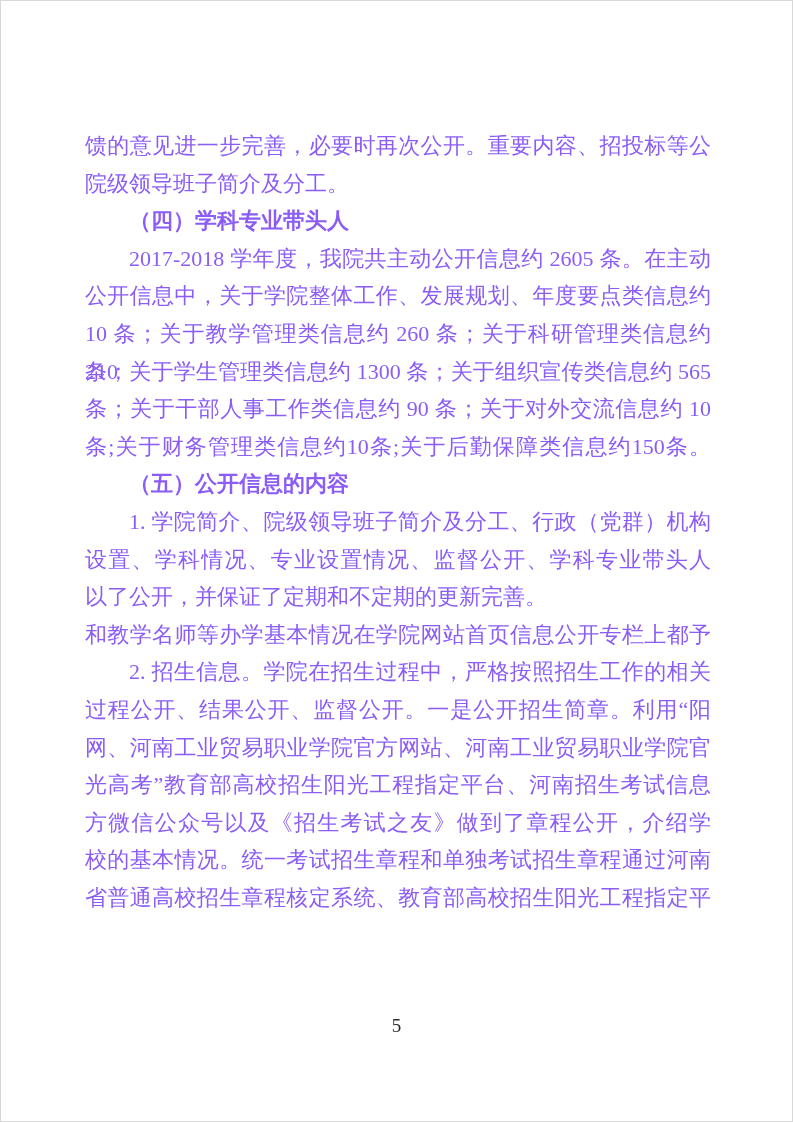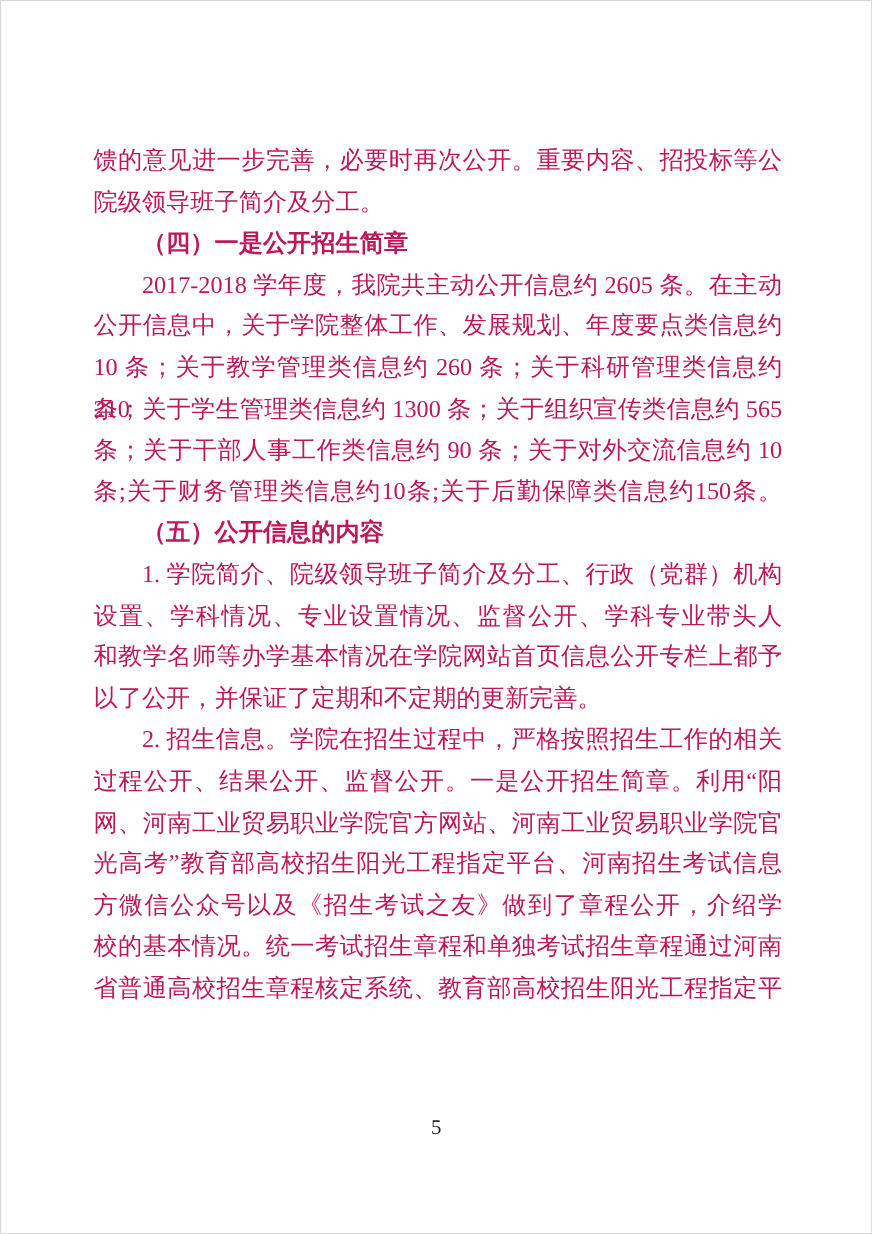--- a/index.html
+++ b/index.html
@@ -21,21 +21,21 @@
     position: absolute;
     left: 84px;
     top: 126px;
     width: 626px;
   }
   .para { margin: 0; padding: 0; }
   .line {
     height: 37.6px;
     line-height: 37.6px;
     font-size: 22px;
-    color: #be185d;
+    color: #8b5cf6;
     white-space: nowrap;
     overflow: visible;
     text-align: left;
   }
   
   .line.j {
     white-space: normal;
     text-align: justify;
     text-align-last: justify;
     text-justify: inter-ideograph;
@@ -58,38 +58,38 @@
 </head>
 <body>
 
 <div class="page">
   <div class="text-block">
       <div class="para">
         <div class="line j">馈的意见进一步完善，必要时再次公开。重要内容、招投标等公</div>
         <div class="line">院级领导班子简介及分工。</div>
       </div>
       <div class="para">
-        <div class="line i b">（四）一是公开招生简章</div>
+        <div class="line i b">（四）学科专业带头人</div>
       </div>
       <div class="para">
         <div class="line j i">2017-2018 学年度，我院共主动公开信息约 2605 条。在主动</div>
         <div class="line j">公开信息中，关于学院整体工作、发展规划、年度要点类信息约</div>
         <div class="line j">10 条；关于教学管理类信息约 260 条；关于科研管理类信息约 210</div>
         <div class="line j">条；关于学生管理类信息约 1300 条；关于组织宣传类信息约 565</div>
         <div class="line j">条；关于干部人事工作类信息约 90 条；关于对外交流信息约 10</div>
         <div class="line j">条;关于财务管理类信息约10条;关于后勤保障类信息约150条。</div>
       </div>
       <div class="para">
         <div class="line i b">（五）公开信息的内容</div>
       </div>
       <div class="para">
         <div class="line j i">1. 学院简介、院级领导班子简介及分工、行政（党群）机构</div>
         <div class="line j">设置、学科情况、专业设置情况、监督公开、学科专业带头人</div>
+        <div class="line">以了公开，并保证了定期和不定期的更新完善。</div>
         <div class="line j">和教学名师等办学基本情况在学院网站首页信息公开专栏上都予</div>
-        <div class="line">以了公开，并保证了定期和不定期的更新完善。</div>
       </div>
       <div class="para">
         <div class="line j i">2. 招生信息。学院在招生过程中，严格按照招生工作的相关</div>
         <div class="line j">过程公开、结果公开、监督公开。一是公开招生简章。利用“阳</div>
         <div class="line j">网、河南工业贸易职业学院官方网站、河南工业贸易职业学院官</div>
         <div class="line j">光高考”教育部高校招生阳光工程指定平台、河南招生考试信息</div>
         <div class="line j">方微信公众号以及《招生考试之友》做到了章程公开，介绍学</div>
         <div class="line j">校的基本情况。统一考试招生章程和单独考试招生章程通过河南</div>
         <div class="line j">省普通高校招生章程核定系统、教育部高校招生阳光工程指定平</div>
       </div>

